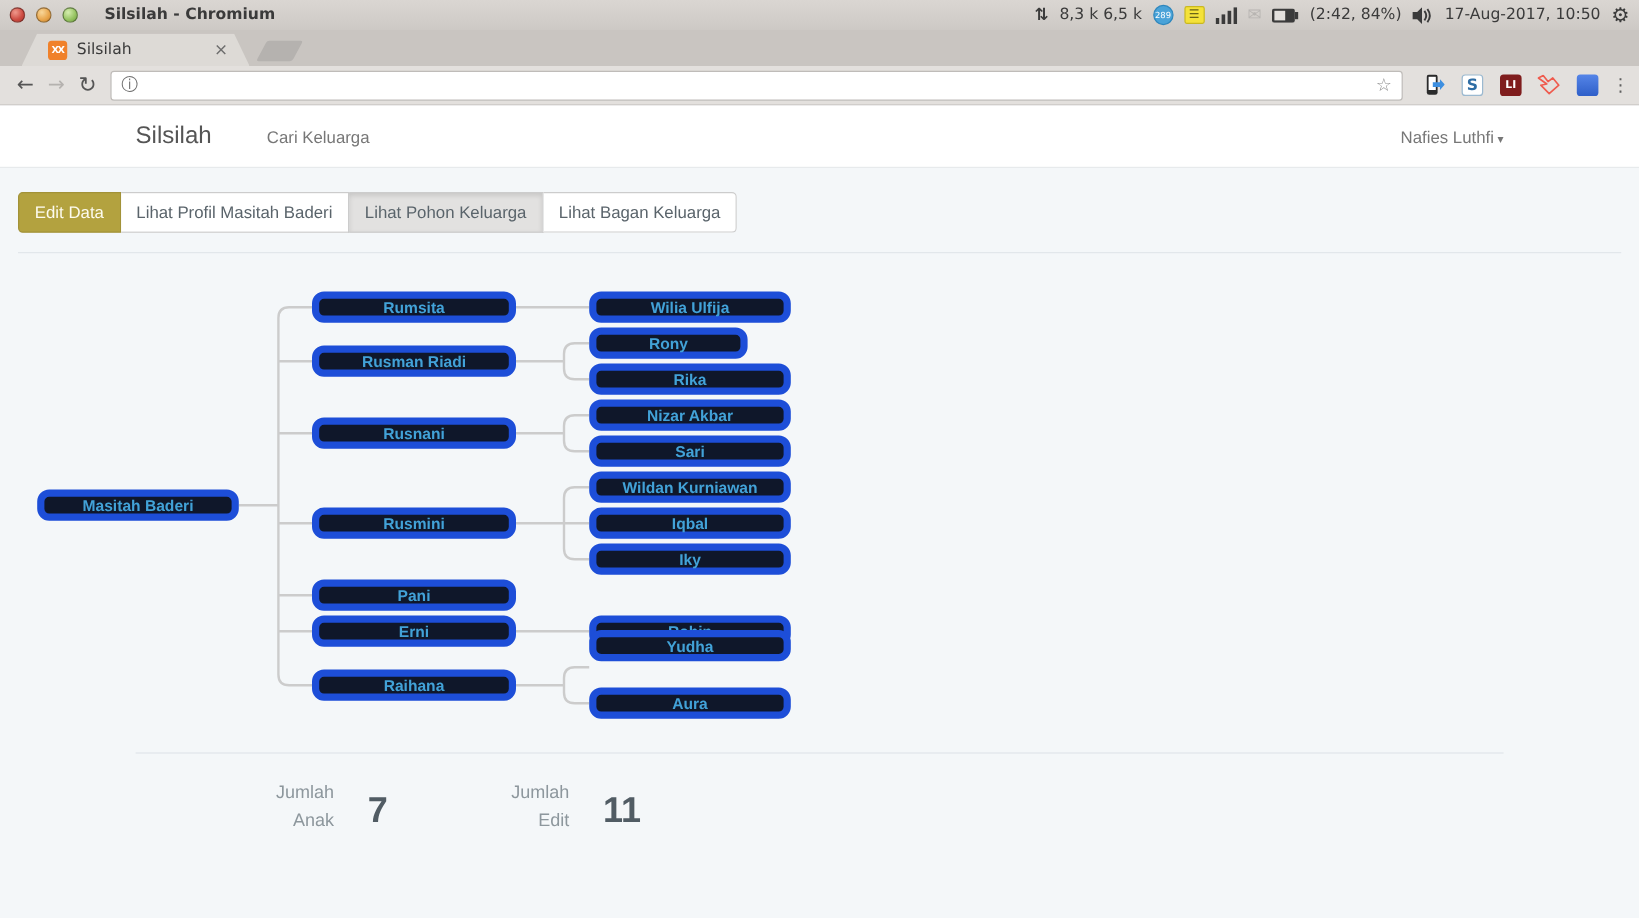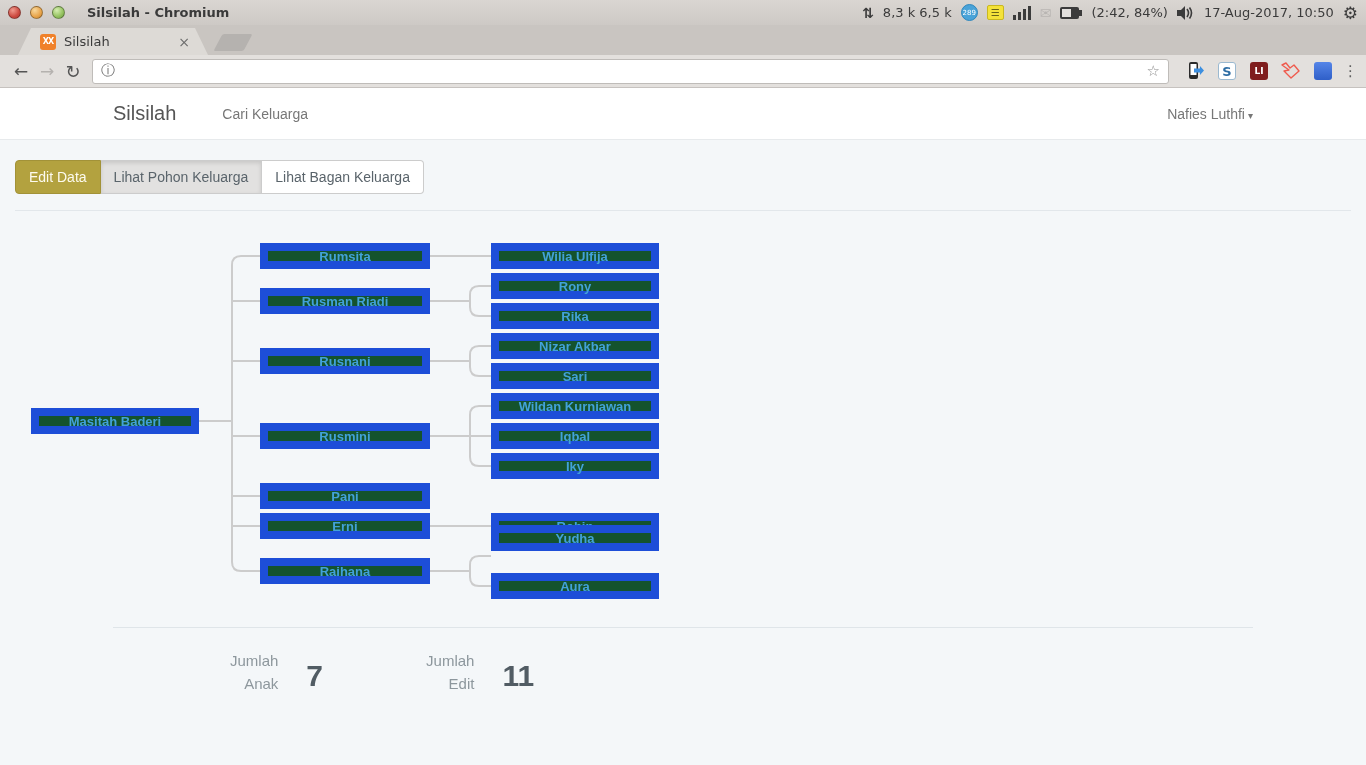--- a/index.html
+++ b/index.html
@@ -80,22 +80,22 @@
   .btn { font-size:14px; padding:8px 13px; border:1px solid #ccc; border-left-width:0;
     background:#fff; color:#5a646b; white-space:nowrap; }
   .btn:first-child { border-left-width:1px; border-radius:4px 0 0 4px; }
   .btn:last-child { border-radius:0 4px 4px 0; }
   .btn.gold { background:var(--accent-gold,#b3a23f); border-color:#a29238; color:#fdfbef; }
   .btn.pressed { background:#e2e1e0; box-shadow:inset 0 2px 4px rgba(0,0,0,.12); }
 
   
   .tree-wrap { position:relative; height:385px; margin-top:21px; }
   .tree-svg { position:absolute; left:0; top:0; }
-  .tree-node { position:absolute; height:26px; border:8px solid #1d4ed8; border-radius:0;
-    background:#14532d; color:var(--node-blue,#42a2d8); font-size:13px; font-weight:bold;
+  .tree-node { position:absolute; height:26px; border:6px solid #1d4ed8; border-radius:10px;
+    background:#0f172a; color:var(--node-blue,#42a2d8); font-size:13px; font-weight:bold;
     display:flex; align-items:center; justify-content:center; }
 
   .hr { border-top:1px solid #dfe5e9; margin:10px 98px 0 98px; }
 
   
   .stats { display:flex; align-items:center; padding-left:215px; margin-top:22px; }
   .stat { display:flex; align-items:center; }
   .stat + .stat { margin-left:103px; }
   .stat-label { font-size:15px; color:#8d979d; text-align:right; line-height:1.5; }
   .stat-value { font-size:30px; color:#515c64; font-weight:bold; margin-left:28px; margin-top:6px; }
@@ -198,20 +198,21 @@
         <span>Nafies Luthfi</span><span class="caret">▾</span>
       </span>
     </div>
   </div>
 
   <div class="content">
 
     <div class="page-header">
       <div class="btn-group">
         <button class="btn gold">Edit Data</button>
+        <button class="btn">Lihat Profil Masitah Baderi</button>
         <button class="btn pressed">Lihat Pohon Keluarga</button>
         <button class="btn">Lihat Bagan Keluarga</button>
       </div>
     </div>
 
     <div class="tree-wrap">
       <svg id="tree-svg" class="tree-svg" width="700" height="385" viewBox="0 0 700 385">
           <path d="M 415 24 H 476" fill="none" stroke="#cccccc" stroke-width="2"></path>
           <path d="M 476 54 H 464 Q 455 54 455 63 V 75 Q 455 84 464 84 H 476" fill="none" stroke="#cccccc" stroke-width="2"></path>
           <path d="M 415 69 H 455" fill="none" stroke="#cccccc" stroke-width="2"></path>
@@ -227,21 +228,21 @@
           <path d="M 217 69 H 245" fill="none" stroke="#cccccc" stroke-width="2"></path>
           <path d="M 217 129 H 245" fill="none" stroke="#cccccc" stroke-width="2"></path>
           <path d="M 217 204 H 245" fill="none" stroke="#cccccc" stroke-width="2"></path>
           <path d="M 217 264 H 245" fill="none" stroke="#cccccc" stroke-width="2"></path>
           <path d="M 217 294 H 245" fill="none" stroke="#cccccc" stroke-width="2"></path>
           <path d="M 184 189 H 217" fill="none" stroke="#cccccc" stroke-width="2"></path>
         </svg>
       <div id="tree-nodes">
           <div class="tree-node" style="left: 476px; top: 11px; width: 168px;">Wilia Ulfija</div>
           <div class="tree-node" style="left: 245px; top: 11px; width: 170px;">Rumsita</div>
-          <div class="tree-node" style="left: 476px; top: 41px; width: 168px;">Rony</div>
+          <div class="tree-node" style="left: 476px; top: 41px; width: 132px;">Rony</div>
           <div class="tree-node" style="left: 476px; top: 71px; width: 168px;">Rika</div>
           <div class="tree-node" style="left: 245px; top: 56px; width: 170px;">Rusman Riadi</div>
           <div class="tree-node" style="left: 476px; top: 101px; width: 168px;">Nizar Akbar</div>
           <div class="tree-node" style="left: 476px; top: 131px; width: 168px;">Sari</div>
           <div class="tree-node" style="left: 245px; top: 116px; width: 170px;">Rusnani</div>
           <div class="tree-node" style="left: 476px; top: 161px; width: 168px;">Wildan Kurniawan</div>
           <div class="tree-node" style="left: 476px; top: 191px; width: 168px;">Iqbal</div>
           <div class="tree-node" style="left: 476px; top: 221px; width: 168px;">Iky</div>
           <div class="tree-node" style="left: 245px; top: 191px; width: 170px;">Rusmini</div>
           <div class="tree-node" style="left: 245px; top: 251px; width: 170px;">Pani</div>

